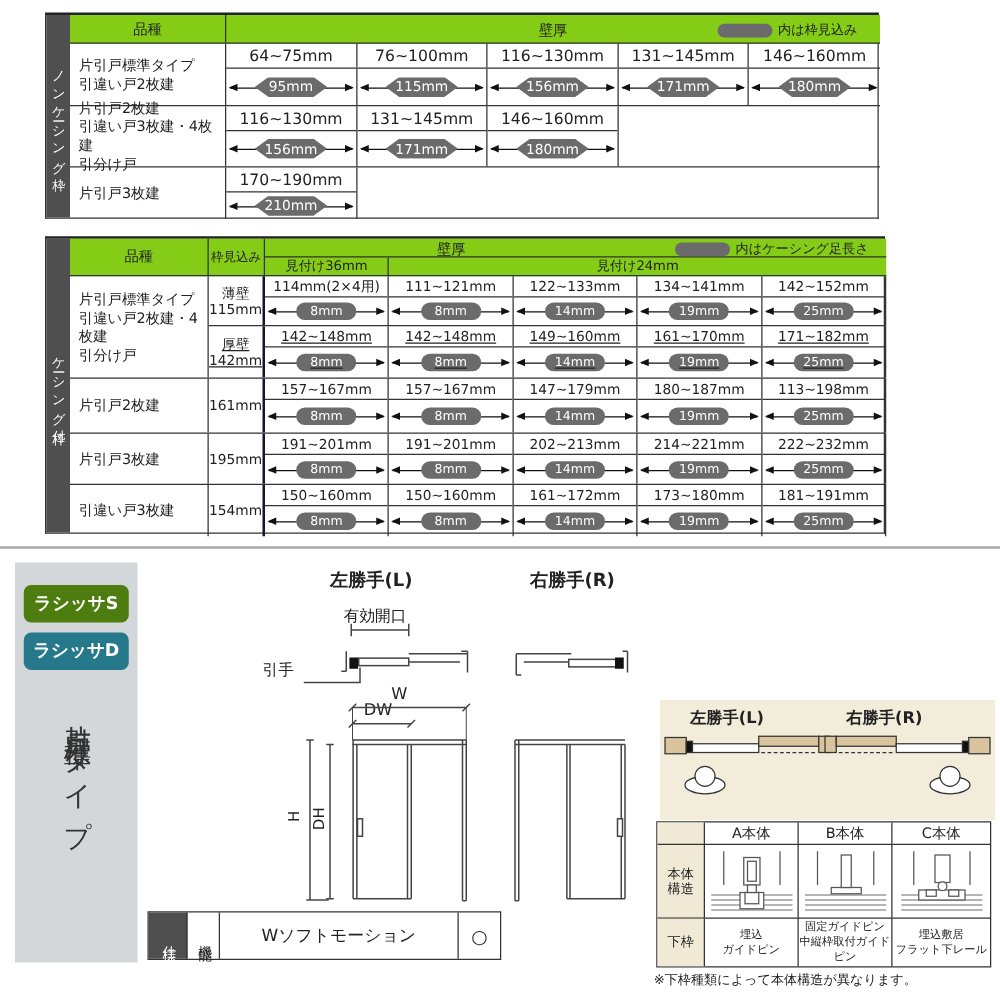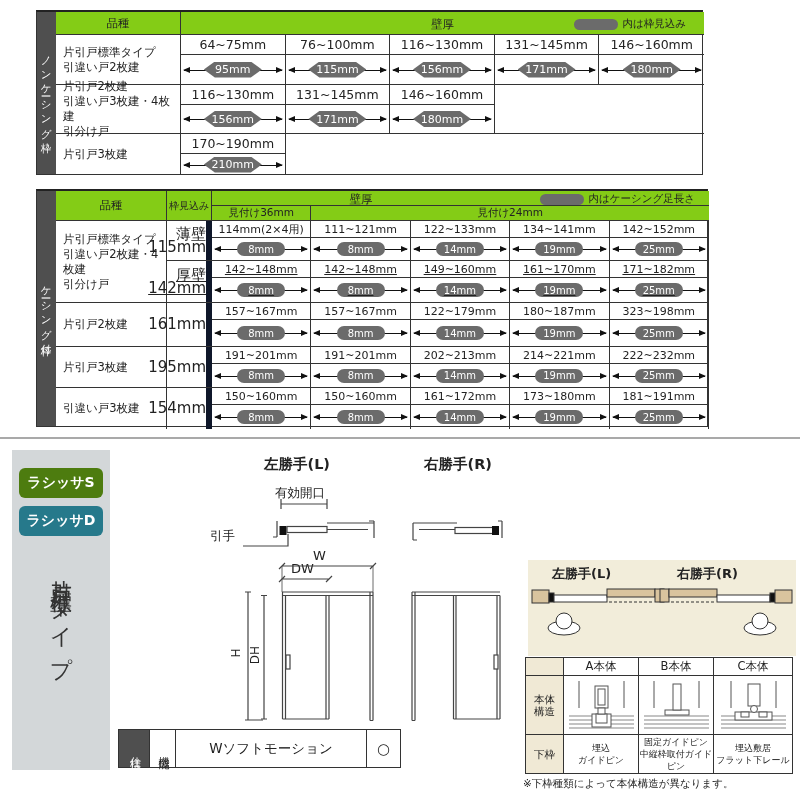--- a/index.html
+++ b/index.html
@@ -29,21 +29,21 @@
   .t2 .rowB .sub36{width:99.4px;border-right:1px solid #333;display:flex;align-items:center;justify-content:center;font-size:10.5px}
   .t2 .rowB .sub24{flex:1;display:flex;align-items:center;justify-content:center;font-size:10.5px}
 
   .trow{display:flex;border-bottom:1px solid #333}
   .trow:last-child,.subrow:last-child{border-bottom:none}
   .namecell{display:flex;flex-direction:column;justify-content:center;padding-left:7px;font-size:11.5px;line-height:15px;border-right:1px solid #333;flex:none}
   .t1 .namecell{width:125px}
   .t2 .namecell{width:111px}
   .subcol{flex:1;display:flex;flex-direction:column}
   .subrow{display:flex;border-bottom:1px solid #333}
-  .mikomi{width:45px;border-right:6px solid #0f172a;display:flex;flex-direction:column;align-items:flex-end;justify-content:center;font-size:15px;line-height:13px;flex:none}
+  .mikomi{width:45px;border-right:2px solid #0f172a;display:flex;flex-direction:column;align-items:center;justify-content:center;font-size:11px;line-height:13px;flex:none}
   .dimcell{display:flex;flex-direction:column;border-right:1px solid #333;flex:none}
   .t1 .dimcell{width:104.6px}
   .t2 .dimcell{width:99.4px}
   .t1 .trow>.dimcell:nth-child(6){border-right:none}
   .filler{flex:1}
   .range{border-bottom:1px solid #333;display:flex;align-items:center;justify-content:center;flex:none}
   .t1 .range{height:20px;font-size:12.5px}
   .t2 .range{height:17px;font-size:11px}
   .pillrow{flex:1;position:relative;display:flex;align-items:center;justify-content:center}
   .arrow{position:absolute;left:3px;right:3px;top:50%;height:0;border-top:1.6px solid #111;z-index:1}
@@ -328,35 +328,35 @@
                 </div>
               </div>
               <div class="dimcell">
                 <div class="range">157~167mm</div>
                 <div class="pillrow">
                   <span class="arrow"></span>
                   <span class="pill t2pill">8mm</span>
                 </div>
               </div>
               <div class="dimcell">
-                <div class="range">122~179mm</div>
+                <div class="range">147~179mm</div>
                 <div class="pillrow">
                   <span class="arrow"></span>
                   <span class="pill t2pill">14mm</span>
                 </div>
               </div>
               <div class="dimcell">
                 <div class="range">180~187mm</div>
                 <div class="pillrow">
                   <span class="arrow"></span>
                   <span class="pill t2pill">19mm</span>
                 </div>
               </div>
               <div class="dimcell">
-                <div class="range">323~198mm</div>
+                <div class="range">113~198mm</div>
                 <div class="pillrow">
                   <span class="arrow"></span>
                   <span class="pill t2pill">25mm</span>
                 </div>
               </div>
             </div>
           </div>
         </div>
         <div class="trow">
           <div class="namecell">

